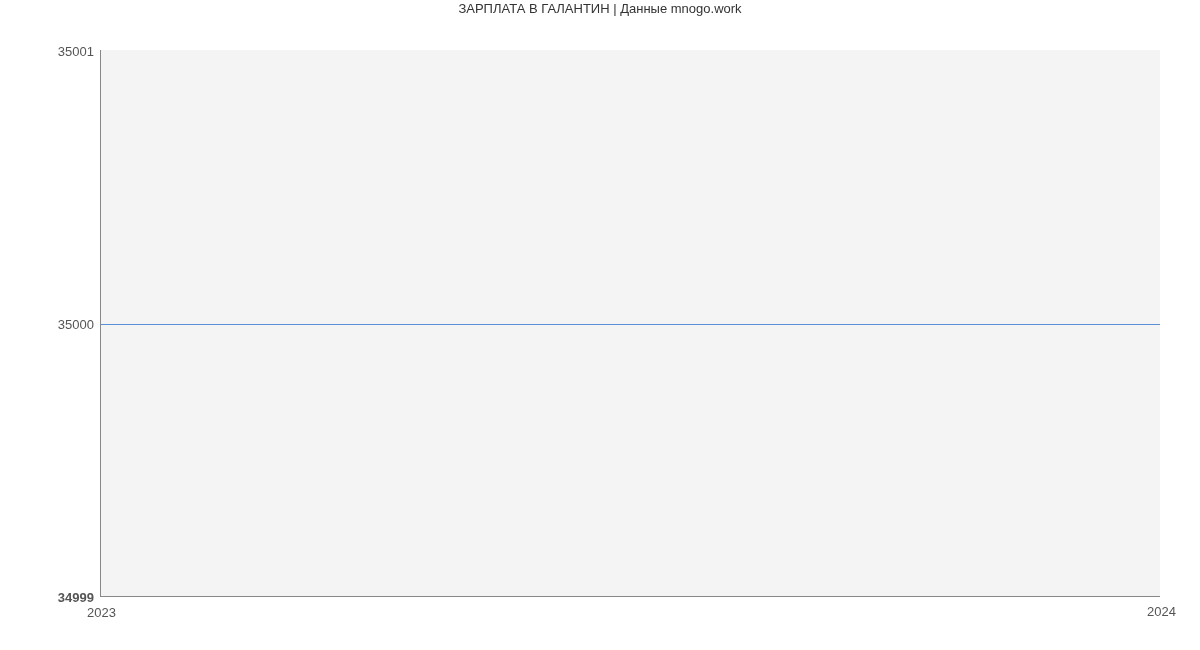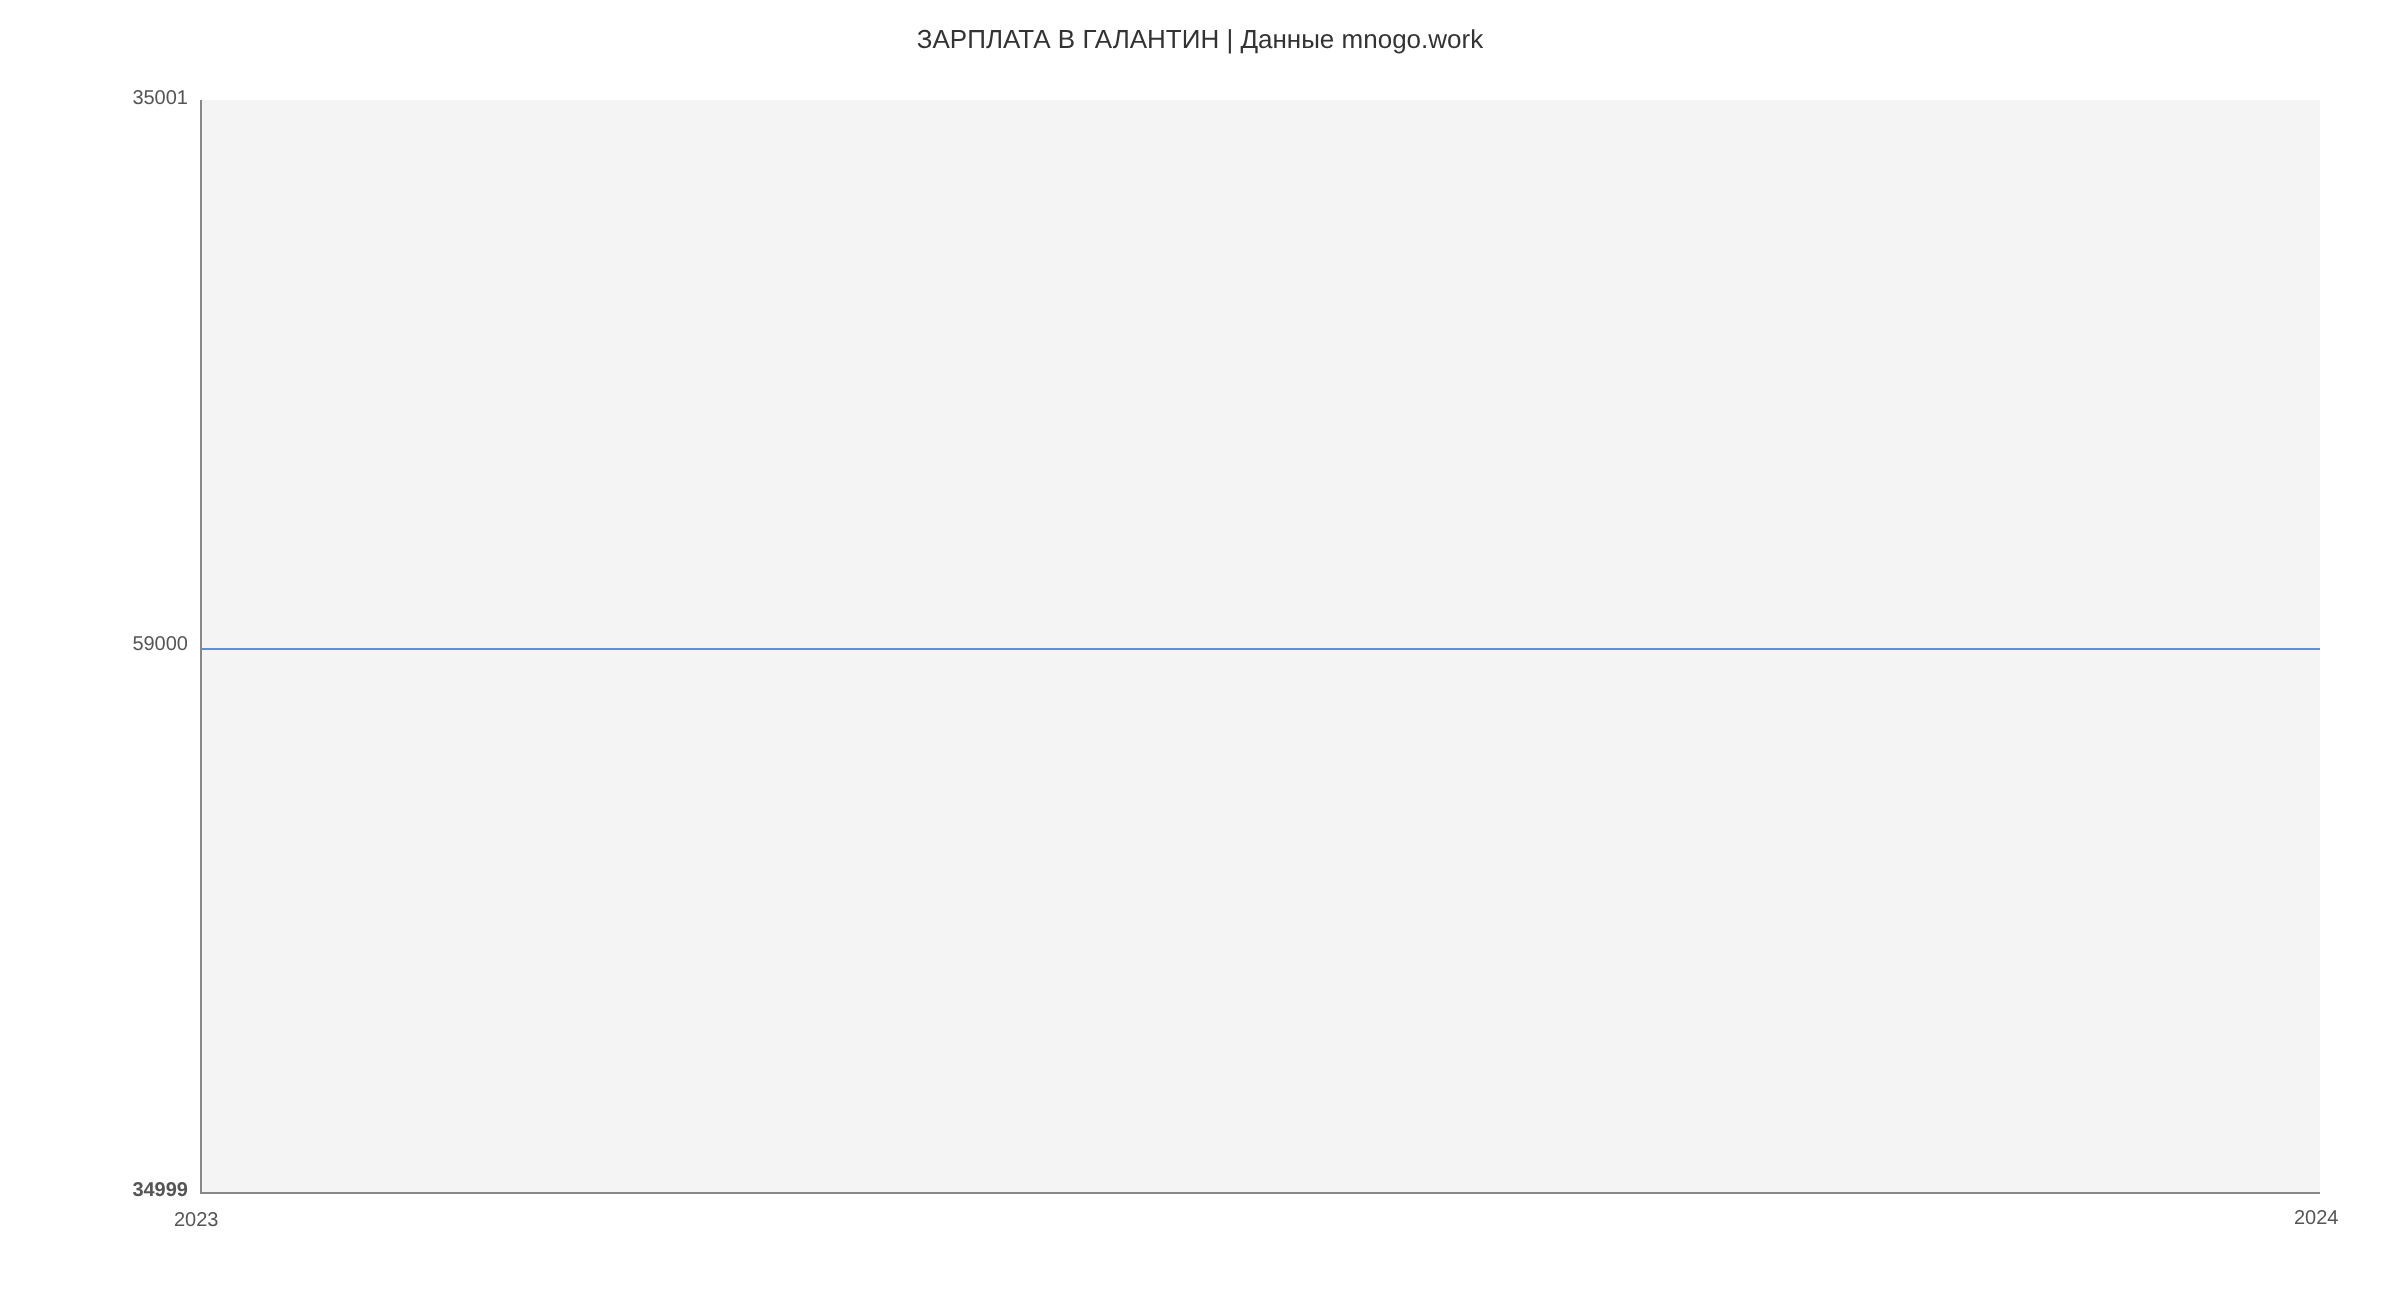--- a/index.html
+++ b/index.html
@@ -9,21 +9,21 @@
     height: 650px;
     background: #ffffff;
     font-family: Verdana, Geneva, sans-serif;
     color: #333;
     overflow: hidden;
   }
   .title {
     width: 100%;
     text-align: center;
     font-size: 13px;
-    padding-top: 12px;
+    padding-top: 1px;
     color: #333;
   }
   .chart-wrap {
     position: absolute;
     left: 100px;
     top: 50px;
     width: 1060px;
     height: 547px;
   }
   .plot-area {
@@ -32,21 +32,21 @@
     top: 0;
     width: 100%;
     height: 100%;
     background: #f4f4f4;
     border-left: 1px solid #888;
     border-bottom: 1px solid #888;
     box-sizing: border-box;
   }
   .tick-y, .tick-x {
     position: absolute;
-    font-size: 10px;
+    font-size: 13px;
     color: #555;
     line-height: 1;
     white-space: nowrap;
   }
   .hline {
     position: absolute;
     left: 0;
     width: 100%;
     height: 0;
     border-top: 1.5px solid;
@@ -56,18 +56,18 @@
 <body>
 
 <div class="title">ЗАРПЛАТА В ГАЛАНТИН | Данные mnogo.work</div>
 
 <div class="chart-wrap">
   <div class="plot-area">
     <div class="hline" id="salary-line" style="top: 273.5px; border-top-color: rgb(91, 143, 214);"></div>
   </div>
 
   <span class="tick-y" style="right:1066px; top:-5px;">35001</span>
-  <span class="tick-y" style="right:1066px; top:268px;">59000</span>
+  <span class="tick-y" style="right:1066px; top:268px;">35000</span>
   <span class="tick-y" style="right:1066px; top:541px;font-weight:bold;">34999</span>
 
   <span class="tick-x" style="left:-13px; top:556px;">2023</span>
   <span class="tick-x" style="left:1047px; top:555px;">2024</span>
 </div>
 
 </body></html>

